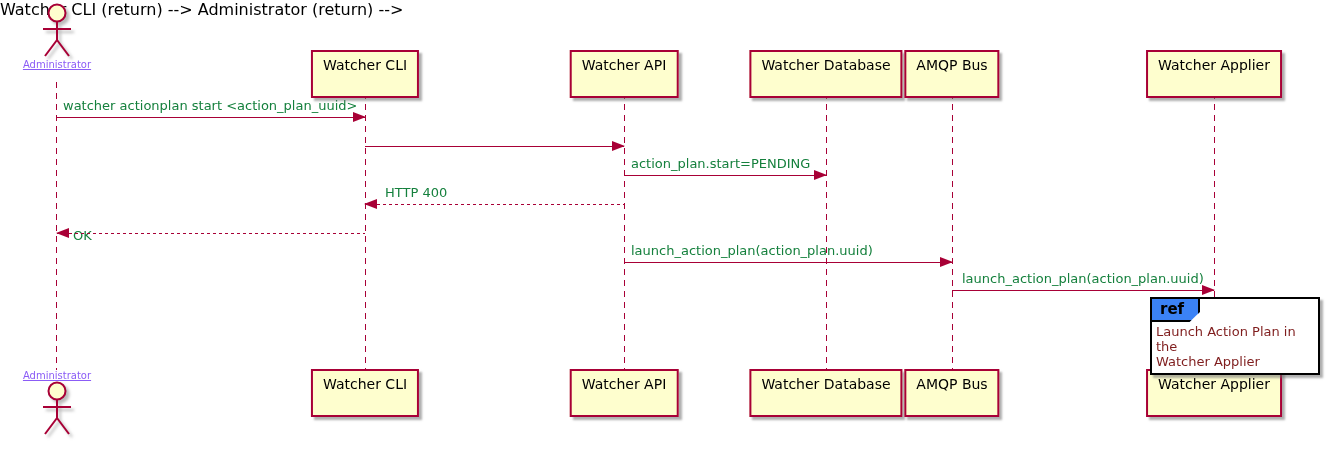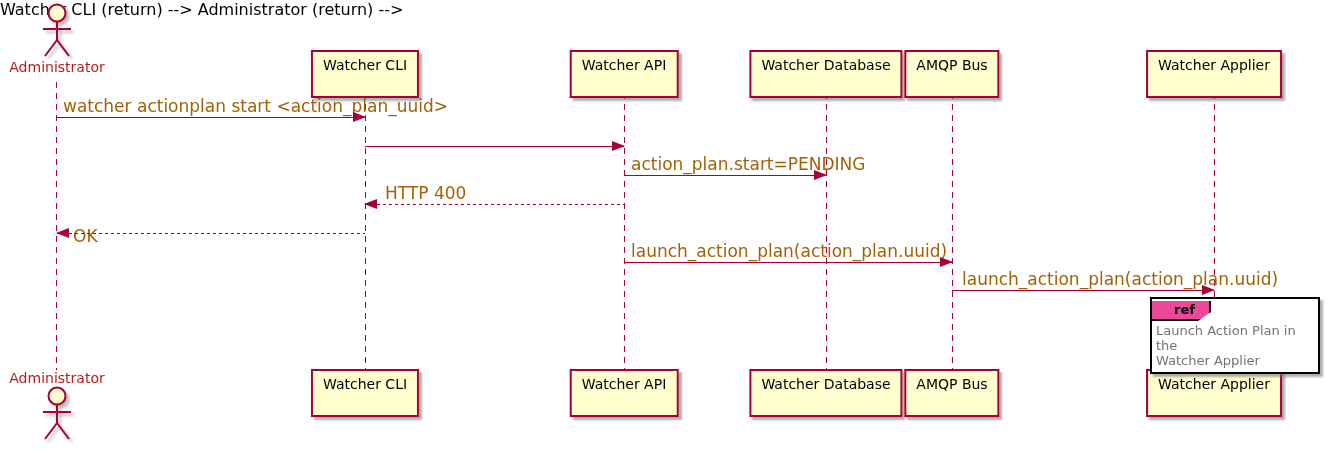--- a/index.html
+++ b/index.html
@@ -20,43 +20,43 @@
     background:#FEFECE; border:2px solid #A80036; color:#000;
     font-size:14px; white-space:nowrap;
     box-shadow:3px 3px 2px rgba(110,110,110,0.55);
     z-index:3;
   }
   .pbox.top{ top:50px; }
   .pbox.bottom{ top:369px; }
   
   .actor{ position:absolute; z-index:3; text-align:center; }
   .actor svg{ display:block; margin:0 auto; filter:drop-shadow(3px 3px 1.5px rgba(120,120,120,0.5)); }
-  .actor-label{ font-size:14px; color:#b91c1c; white-space:nowrap; }
+  .actor-label{ font-size:10px; color:#8b5cf6; white-space:nowrap;text-decoration:underline; }
   
   .msg-label{
-    position:absolute; font-size:17px; color:#a16207; white-space:nowrap; z-index:2; height:16px; line-height:16px;
+    position:absolute; font-size:13px; color:#15803d; white-space:nowrap; z-index:2; height:16px; line-height:16px;
   }
   .msg-line{ position:absolute; height:1px; z-index:2; }
   .msg-line.solid{ background:#A80036; }
   .msg-line.dashed{ background:repeating-linear-gradient(to right,#A80036 0 3px,transparent 3px 6px); }
   .arrow{ position:absolute; width:0; height:0; border-style:solid; }
   .arrow.right{ right:-1px; top:-5px; border-width:5px 0 5px 13px; border-color:transparent transparent transparent #A80036; }
   .arrow.left{ left:-1px; top:-5px; border-width:5px 13px 5px 0; border-color:transparent #A80036 transparent transparent; }
   
   .ref-frame{
     position:absolute; left:1150px; top:297px; width:170px;
     background:#ffffff; border:2px solid #000;
     box-shadow:3px 3px 2px rgba(110,110,110,0.55); z-index:4;
   }
   .ref-header{
-    display:inline-block; background:#ec4899; border-right:2px solid #000; border-bottom:2px solid #000;
-    font-weight:bold; font-size:13px; color:#000;
-    padding:1px 14px 2px 22px; clip-path:polygon(0 0,100% 0,100% 55%,78% 100%,0 100%);
+    display:inline-block; background:#3b82f6; border-right:2px solid #000; border-bottom:2px solid #000;
+    font-weight:bold; font-size:15px; color:#000;
+    padding:1px 14px 2px 8px; clip-path:polygon(0 0,100% 0,100% 55%,78% 100%,0 100%);
   }
-  .ref-body{ padding:2px 4px 4px 4px; font-size:13px; color:#737373; line-height:15px; }
+  .ref-body{ padding:2px 4px 4px 4px; font-size:13px; color:#7f1d1d; line-height:15px; }
 </style>
 </head>
 <body>
 
 <div class="canvas">
 
   
   <div class="lifeline" style="left:56px"></div>
   <div class="lifeline" style="left:365px"></div>
   <div class="lifeline" style="left:624px"></div>

